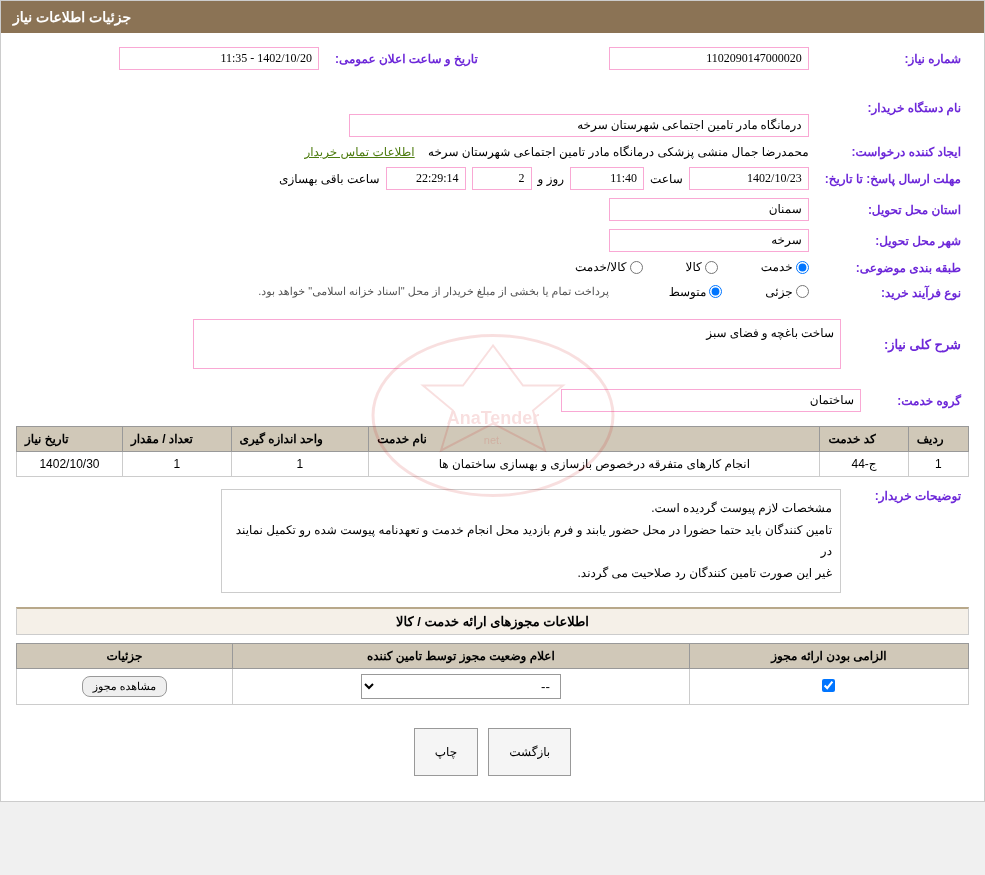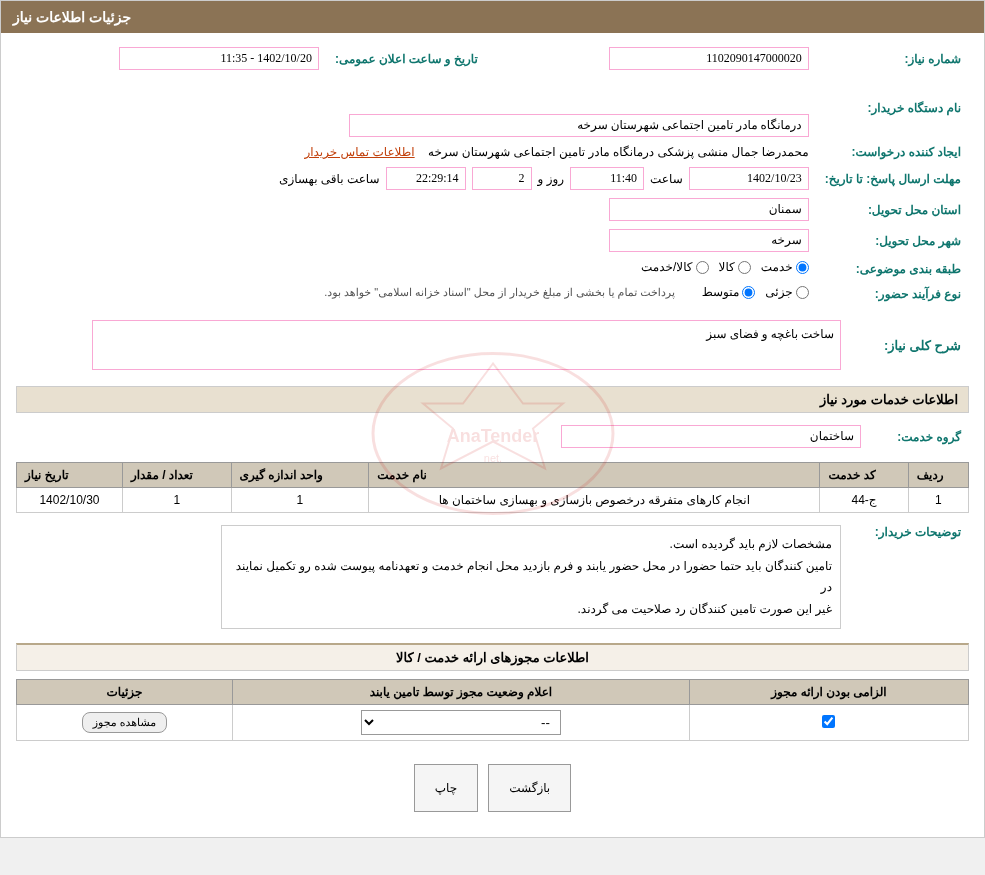--- a/index.html
+++ b/index.html
@@ -39,21 +39,21 @@
       width: 100%;
       border-collapse: collapse;
       margin-bottom: 10px;
     }
     .info-table td {
       padding: 4px 8px;
       vertical-align: middle;
     }
     .label-cell {
       text-align: right;
-      color: #0f766e;
+      color: #6d28d9;
       font-weight: bold;
       white-space: nowrap;
       width: 130px;
     }
     .value-cell {
       text-align: right;
     }
     .input-box {
       border: 1px solid #f9a8d4;
       padding: 3px 6px;
@@ -64,23 +64,23 @@
     }
     .input-medium { width: 200px; display: inline-block; }
     .input-small { width: 120px; display: inline-block; }
     .input-xsmall { width: 60px; display: inline-block; }
     .row-flex {
       display: flex;
       align-items: center;
       gap: 8px;
       justify-content: flex-end;
     }
-    .blue-link { color: #c2410c; text-decoration: underline; cursor: pointer; }
+    .blue-link { color: #4d7c0f; text-decoration: underline; cursor: pointer; }
     .radio-group { display: inline-flex; gap: 10px; align-items: center; direction: rtl; }
-    .radio-item { display: flex; align-items: flex-end; gap: 3px; }
+    .radio-item { display: flex; align-items: center; gap: 3px; margin-left: 33px; }
     .data-table {
       width: 100%;
       border-collapse: collapse;
       margin: 8px 0;
       font-size: 12px;
     }
     .data-table th {
       background: #d0c8b8;
       border: 1px solid #999;
       padding: 5px 8px;
@@ -258,21 +258,21 @@
               <label>کالا</label>
             </div>
             <div class="radio-item">
               <input type="radio" name="category" style="">
               <label>کالا/خدمت</label>
             </div>
           </div>
         </td>
       </tr>
       <tr>
-        <td class="label-cell">نوع فرآیند حضور:</td>
+        <td class="label-cell">نوع فرآیند خرید:</td>
         <td class="value-cell" colspan="4">
           <div class="radio-group">
             <div class="radio-item">
               <input type="radio" name="ptype" style="">
               <label>جزئی</label>
             </div>
             <div class="radio-item">
               <input type="radio" name="ptype" checked="" style="">
               <label>متوسط</label>
             </div>
@@ -283,28 +283,27 @@
       </tr>
     </tbody>
       </table>
 
     <div class="section-block">
       <table class="info-table">
         <tbody>
             <tr>
           <td class="label-cell" style="width:120px; font-weight:bold; font-size:13px;">شرح کلی نیاز:</td>
           <td>
-            <div class="input-box" style="width:749px; min-height:50px; padding:6px;">ساخت باغچه و فضای سبز</div>
+            <div class="input-box" style="width:648px; min-height:50px; padding:6px;">ساخت باغچه و فضای سبز</div>
           </td>
         </tr>
       </tbody>
         </table>
     </div>
 
-    <div class="section-header">اطلاعات خدمات مورد نیاز</div>
 
     <table class="info-table">
       <tbody>
           <tr>
         <td class="label-cell" style="width:100px;">گروه خدمت:</td>
         <td>
           <div class="input-box" style="width:300px;">ساختمان</div>
         </td>
       </tr>
     </tbody>
@@ -332,36 +331,36 @@
   </tr>
         </tbody>
     </table>
 
     <table class="info-table">
       <tbody>
           <tr>
         <td class="label-cell" style="width:120px; vertical-align:top; font-weight:bold;">توضیحات خریدار:</td>
         <td>
           <div class="desc-box" style="width:620px;" id="buyer-notes-content">
-                <p>مشخصات لازم باید گردیده است.</p>
+                <p>مشخصات لازم پیوست گردیده است.</p>
                 <p>تامین کنندگان باید حتما حضورا در محل حضور یابند و فرم بازدید محل انجام خدمت و تعهدنامه پیوست شده رو تکمیل نمایند در</p>
                 <p>غیر این صورت تامین کنندگان رد صلاحیت می گردند.</p>
               </div>
         </td>
       </tr>
     </tbody>
       </table>
 
     <div class="divider-header">اطلاعات مجوزهای ارائه خدمت / کالا</div>
 
     <table class="permit-table">
       <thead>
         <tr>
           <th>الزامی بودن ارائه مجوز</th>
-          <th>اعلام وضعیت مجوز توسط تامین یابند</th>
+          <th>اعلام وضعیت مجوز توسط تامین کننده</th>
           <th>جزئیات</th>
         </tr>
       </thead>
       <tbody id="permit-tbody">
       <tr>
     <td>
       <input type="checkbox" checked="" style="pointer-events: none;">
     </td>
     <td>
       <select class="select-box" style="width:200px;">

